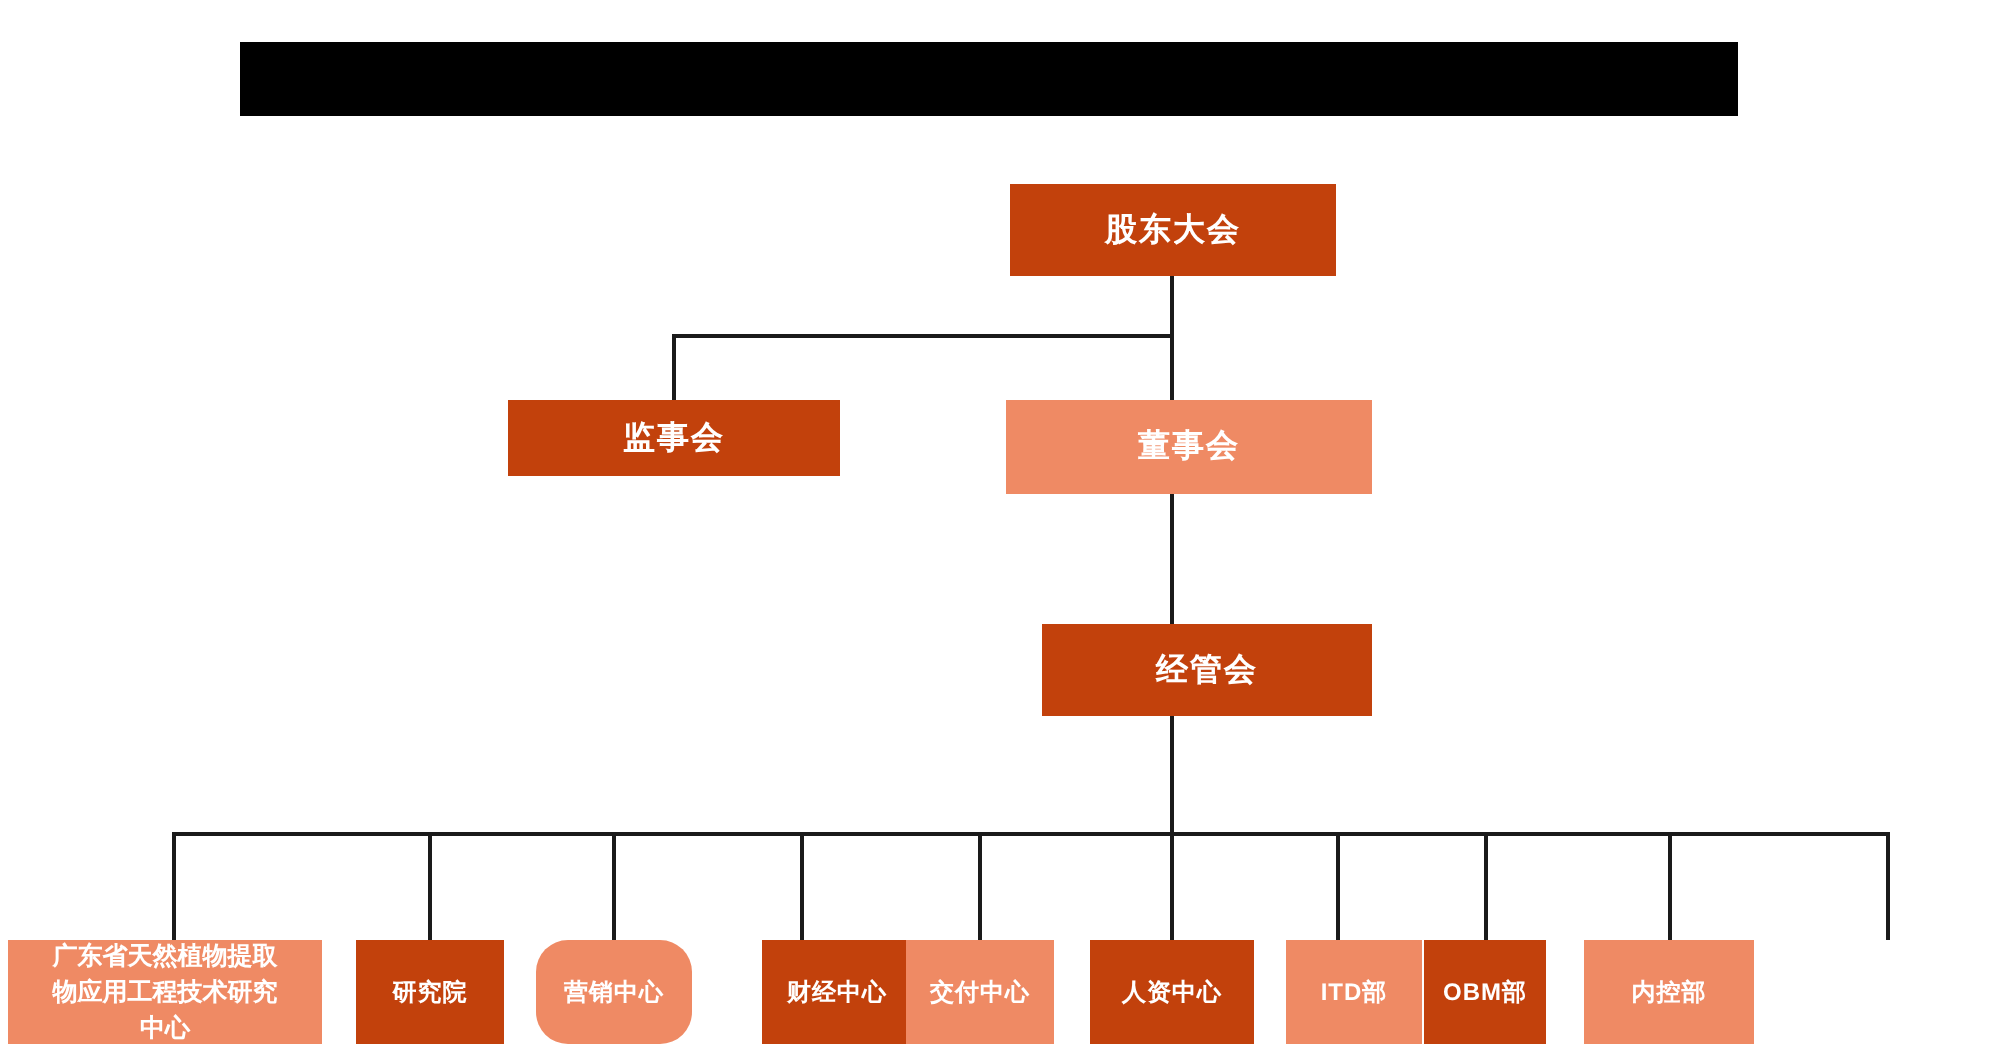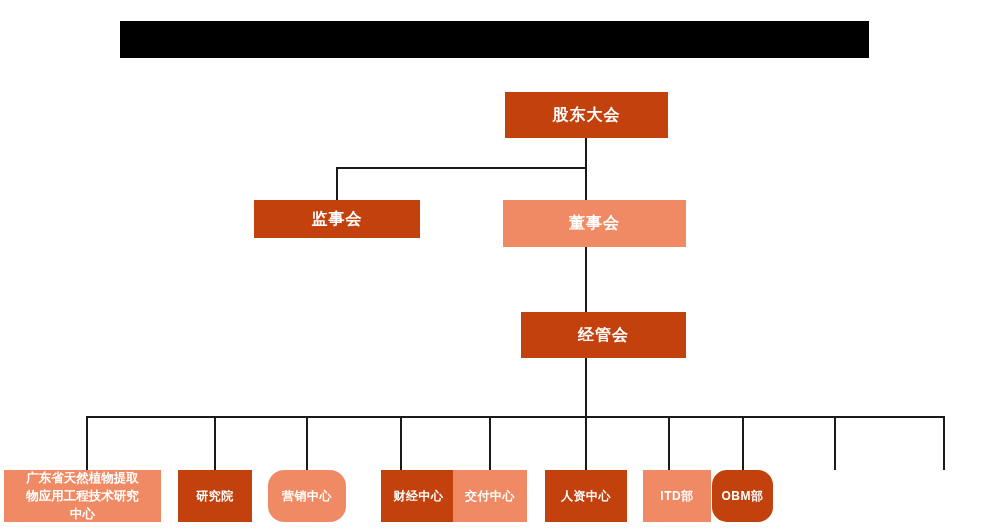--- a/index.html
+++ b/index.html
@@ -87,15 +87,16 @@
 
   <div class="node dark" style="left:521px; top:312px; width:165px; height:46px;">经管会</div>
 
   <div class="node light dept dept-long" style="left:4px; top:470px; width:157px; height:52px;">广东省天然植物提取物应用工程技术研究中心</div>
   <div class="node dark dept" style="left:178px; top:470px; width:74px; height:52px;">研究院</div>
   <div class="node light dept" style="left:268px; top:470px; width:78px; height:52px;border-radius:16px;">营销中心</div>
   <div class="node dark dept" style="left:363px; top:470px; width:75px; height:52px;margin-left:18px;">财经中心</div>
   <div class="node light dept" style="left:453px; top:470px; width:74px; height:52px;">交付中心</div>
   <div class="node dark dept" style="left:545px; top:470px; width:82px; height:52px;">人资中心</div>
   <div class="node light dept" style="left:643px; top:470px; width:68px; height:52px;">ITD部</div>
-  <div class="node dark dept" style="left:712px; top:470px; width:61px; height:52px;border-radius:15px;">OBM部</div>
+  <div class="node dark dept" style="left:712px; top:470px; width:61px; height:52px;">OBM部</div>
+  <div class="node light dept" style="left:792px; top:470px; width:85px; height:52px;">内控部</div>
 
 </div>
 
 </body></html>

